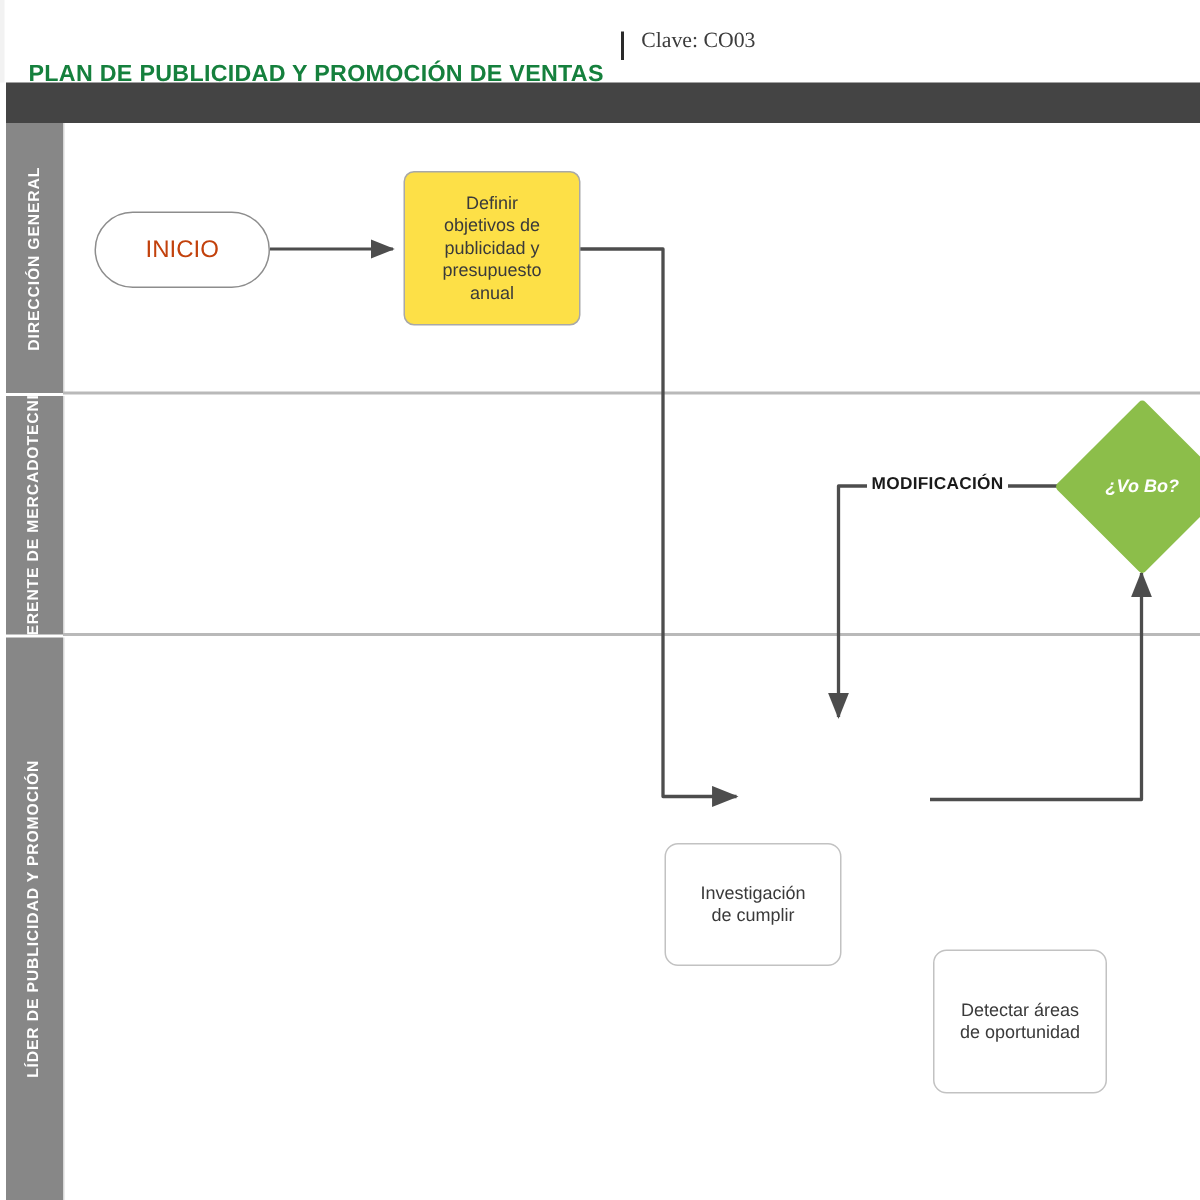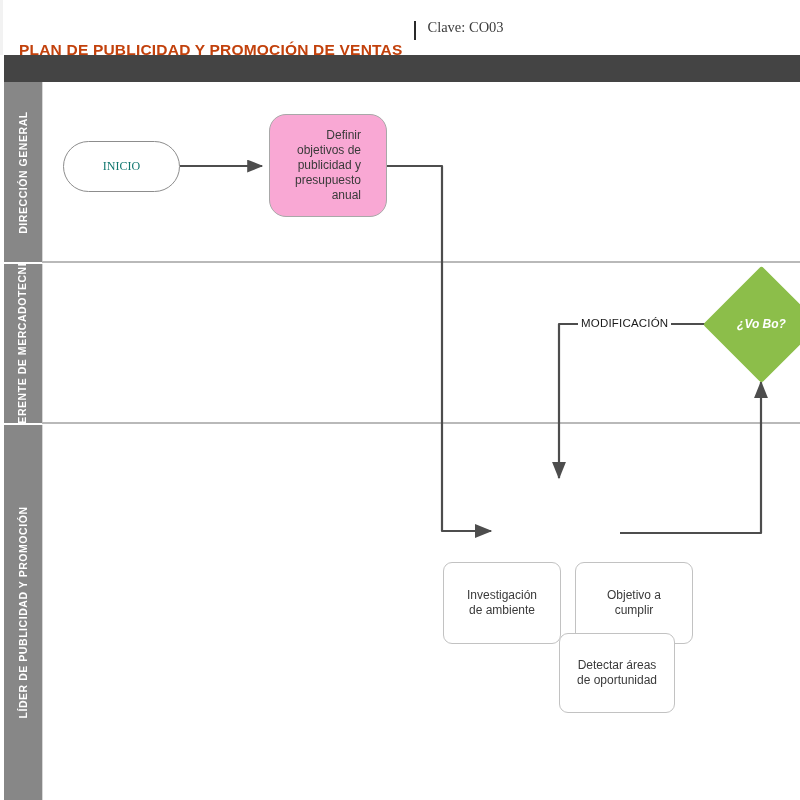--- a/index.html
+++ b/index.html
@@ -31,21 +31,21 @@
     background: #ffffff;
     border-left: 3px solid #f2f2f2;
     box-sizing: border-box;
     display: flex;
     align-items: center;
     padding-left: 16px;
   }
   #title-main {
     font-size: 15.5px;
     font-weight: bold;
-    color: #c2410c;
+    color: #15803d;
     letter-spacing: .2px;
     white-space: nowrap;
     margin-top: 44px;
   }
   #title-sep {
     display: inline-block;
     width: 2px;
     height: 19px;
     background: #2a2a2a;
     margin: 0 11px 0 12px;
@@ -123,30 +123,28 @@
   .node-text {
     display: block;
     white-space: pre-line;
     line-height: 15px;
   }
 
   .node-terminator {
     background: #ffffff;
     border: 1.6px solid #8d8d8d;
     border-radius: 999px;
+    font-size: 16px;
+    color: #c2410c;
+  }
+  .node-process {
+    background: #fde047;
+    border: 1.4px solid #a8a8a8;
+    border-radius: 7px;
     font-size: 12px;
-    color: #0f766e;
-    font-family: Liberation Serif, serif;
-  }
-  .node-process {
-    background: #f9a8d4;
-    border: 1.4px solid #a8a8a8;
-    border-radius: 17px;
-    font-size: 12px;
-    text-align: right;
   }
   .node-subbox {
     background: #ffffff;
     border: 1.4px solid #c2c2c2;
     border-radius: 9px;
     font-size: 12px;
   }
   .node-decision {
     font-size: 12px;
     font-weight: bold;
@@ -165,21 +163,21 @@
   .decision-label {
     position: relative;
     z-index: 2;
     font-style: italic;
   }
 
   
   .edge-label {
     position: absolute;
     font-size: 11.5px;
-    font-weight: normal;
+    font-weight: bold;
     color: #1a1a1a;
     background: #ffffff;
     padding: 0 3px;
     white-space: nowrap;
     letter-spacing: .2px;
   }
 </style>
 </head>
 <body>
 
@@ -242,26 +240,22 @@
   </div>
 
   <div class="node node-decision" style="left:720px; top:283px; width:83px; height:83px;">
     <span class="decision-shape"></span>
     <span class="node-text decision-label">¿Vo Bo?</span>
   </div>
 
 
   <div class="node node-subbox" style="left:443px; top:562px; width:118px; height:82px; z-index:4;">
     <span class="node-text">Investigación
-de ambiente</span>
-  </div>
-
-  <div class="node node-subbox" style="left:575px; top:562px; width:118px; height:82px; z-index:4;">
-    <span class="node-text">Objetivo a
-cumplir</span>
-  </div>
-
-  <div class="node node-subbox" style="left:559px; top:633px; width:116px; height:80px; z-index:5;">
+de cumplir</span>
+  </div>
+
+
+  <div class="node node-subbox" style="left:622px; top:633px; width:116px; height:96px; z-index:5;">
     <span class="node-text">Detectar áreas
 de oportunidad</span>
   </div>
 
 </div>
 
 </body></html>

